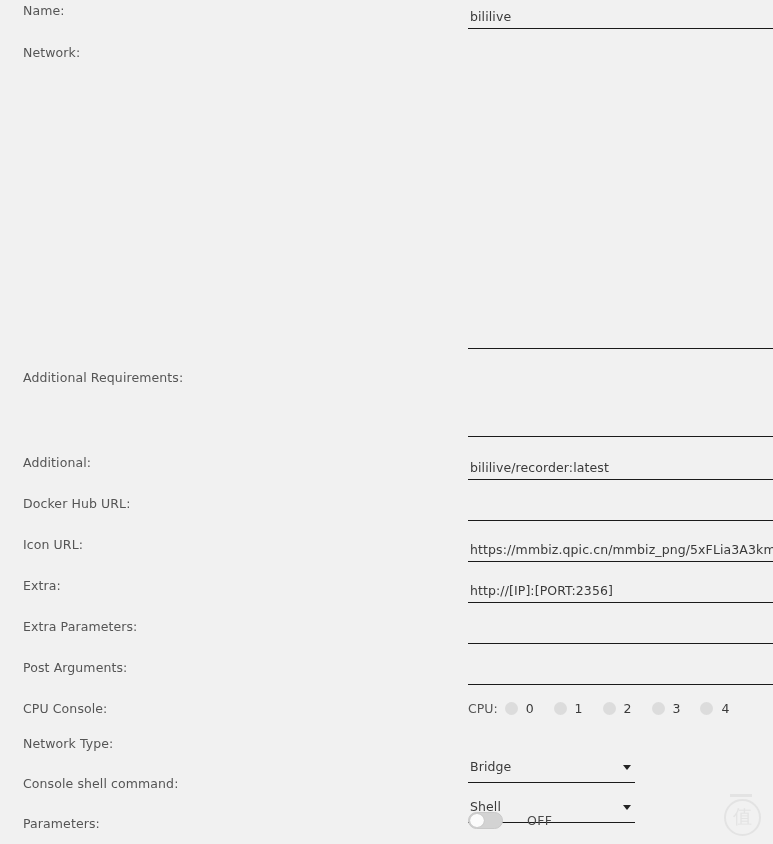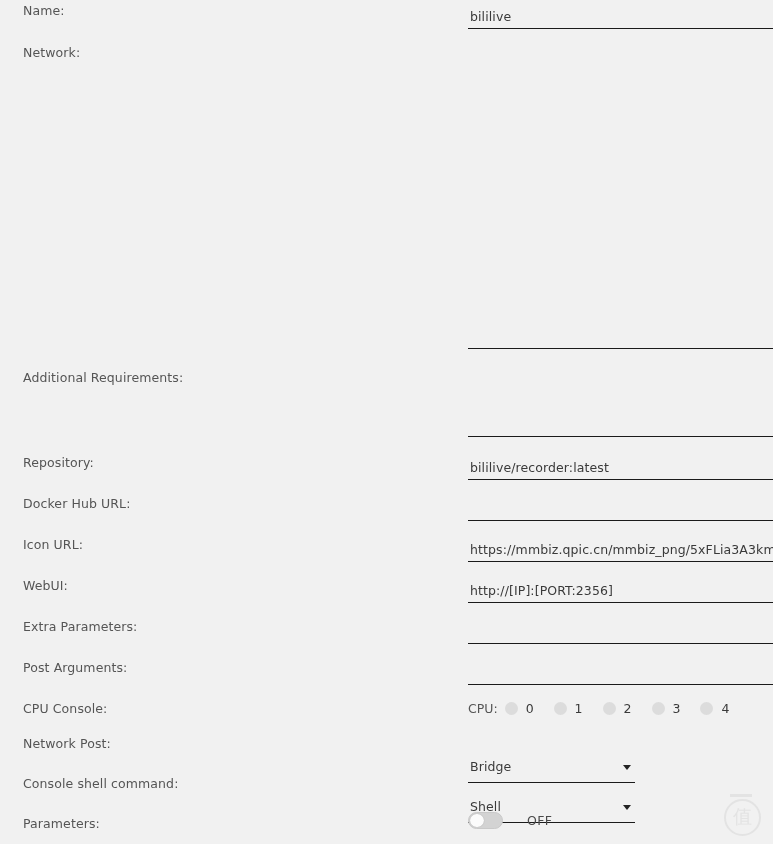--- a/index.html
+++ b/index.html
@@ -225,42 +225,42 @@
   </div>
 
   <div class="row" style="top:370px;">
     <div class="label">Additional Requirements:</div>
     <div class="field" style="top:-10px;">
       <textarea class="textarea-input" style="height: 72px;"></textarea>
     </div>
   </div>
 
   <div class="row" style="top:455px;">
-    <div class="label">Repository:</div>
+    <div class="label">Additional:</div>
     <div class="field" style="top:5px;">
       <input class="text-input" type="text" value="bililive/recorder:latest" style="">
     </div>
   </div>
 
   <div class="row" style="top:496px;">
     <div class="label">Docker Hub URL:</div>
     <div class="field" style="top:5px;">
       <input class="text-input" type="text" value="" style="">
     </div>
   </div>
 
   <div class="row" style="top:537px;">
     <div class="label">Icon URL:</div>
     <div class="field" style="top:5px;">
       <input class="text-input" type="text" value="https://mmbiz.qpic.cn/mmbiz_png/5xFLia3A3km4Y" style="">
     </div>
   </div>
 
   <div class="row" style="top:578px;">
-    <div class="label">WebUI:</div>
+    <div class="label">Extra:</div>
     <div class="field" style="top:5px;">
       <input class="text-input" type="text" value="http://[IP]:[PORT:2356]" style="">
     </div>
   </div>
 
   <div class="row" style="top:619px;">
     <div class="label">Extra Parameters:</div>
     <div class="field" style="top:5px;">
       <input class="text-input" type="text" value="" style="">
     </div>
@@ -296,21 +296,21 @@
         </label>
         <label class="cpu-item">
           <span class="cpu-dot"></span>
           <span class="cpu-num">4</span>
         </label>
       </div>
     </div>
   </div>
 
   <div class="row" style="top:736px;">
-    <div class="label">Network Post:</div>
+    <div class="label">Network Type:</div>
     <div class="field" style="top:3px;">
       <div class="select-wrap">
         <span class="select-value">Bridge</span>
         <span class="caret"></span>
       </div>
     </div>
   </div>
 
   <div class="row" style="top:776px;">
     <div class="label">Console shell command:</div>

